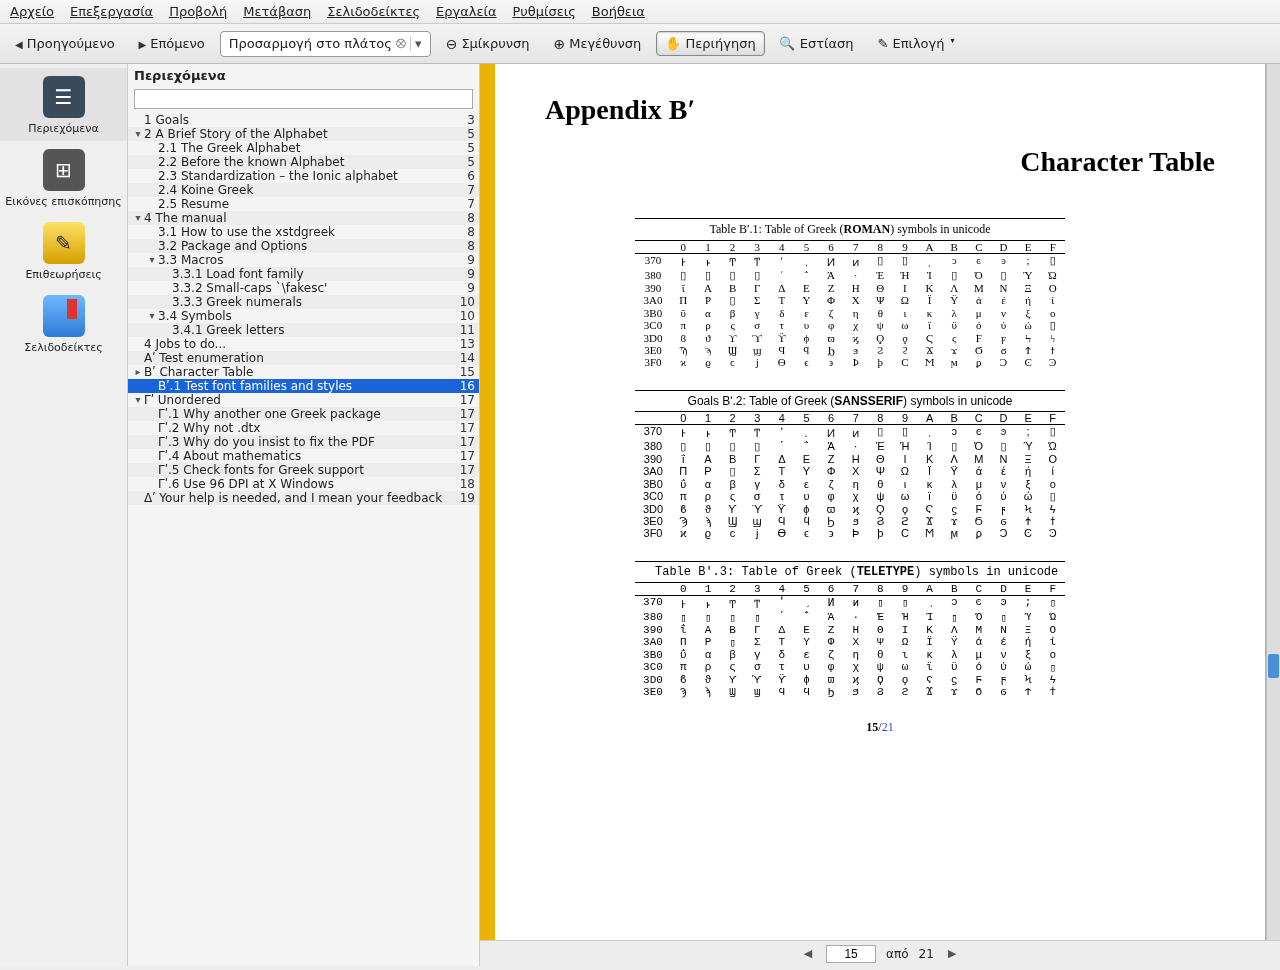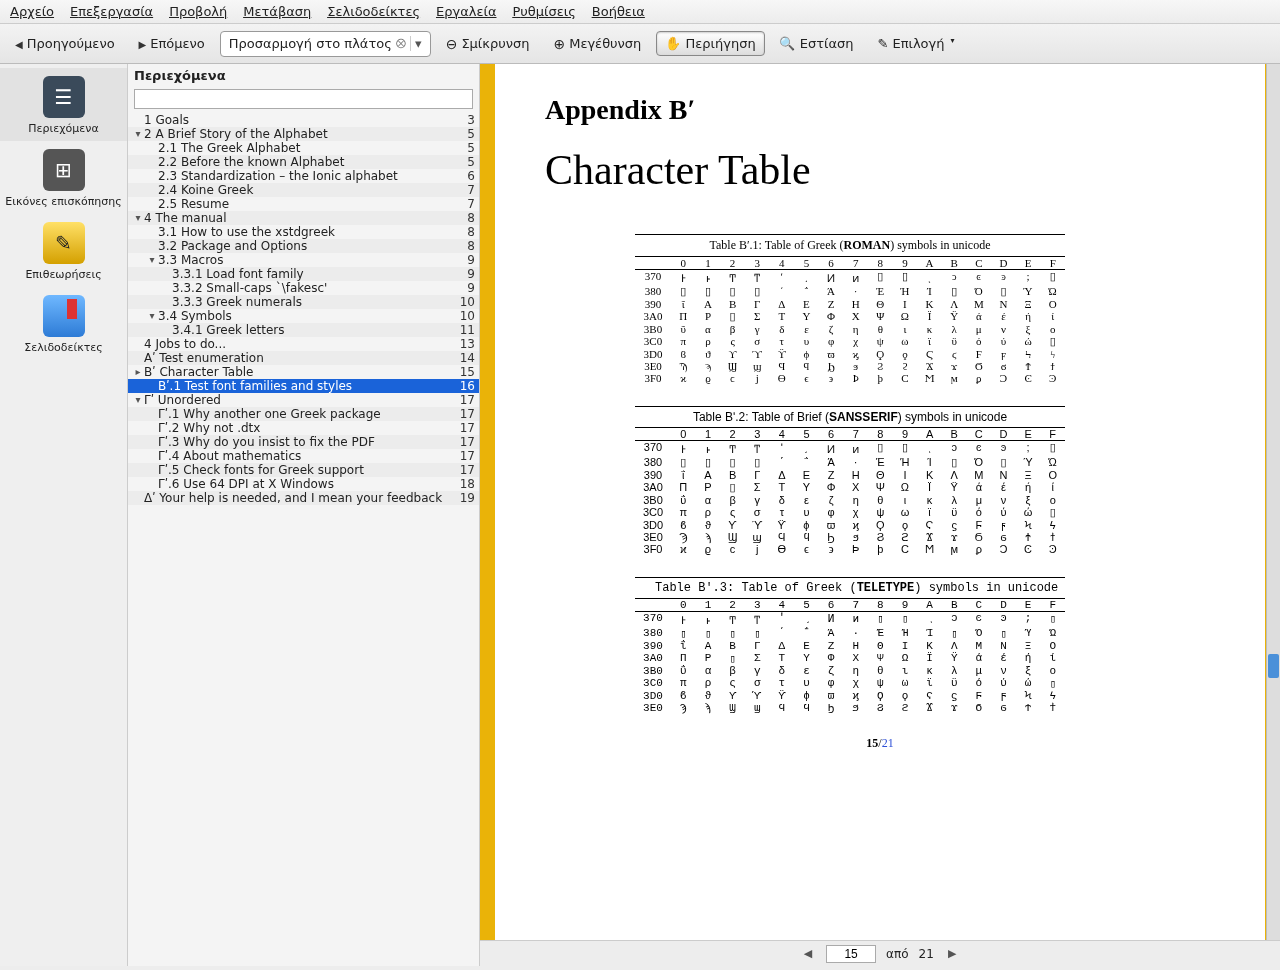--- a/index.html
+++ b/index.html
@@ -38,21 +38,21 @@
 .tree-row:nth-child(even){ background:#ececec; }
 .tree-row .exp { width: 12px; text-align: center; color: #555; font-size: 10px; }
 .tree-row .lbl { flex: 1; overflow: hidden; text-overflow: ellipsis; }
 .tree-row .pg { width: 24px; text-align: right; color: #333; }
 .tree-row.sel { background: #1a63d9; color: #fff; }
 .tree-row.sel .pg { color: #fff; }
 .docwrap { flex: 1; background: #808080; position: relative; display: flex; flex-direction: column; }
 .docscroll { flex: 1; overflow: auto; display: flex; justify-content: center; background: #eab308; }
 .page { background: #fff; width: 770px; min-height: 870px; margin: 0; padding: 30px 50px 10px 50px; position: relative; color: #000; }
 .page h1 { font-family: Georgia, serif; font-size: 28px; font-weight: bold; margin-bottom: 20px; }
-.page h2 { font-family: Georgia, serif; font-size: 42px; font-weight: normal; margin-bottom: 40px; }
+.page h2 { font-family: Georgia, serif; font-size: 28px; font-weight: bold; margin-bottom: 40px; text-align: right; }
 .gtable { width: 430px; margin-left: 90px; margin-bottom: 22px; font-size: 11px; }
 .gtable .cap { text-align: center; padding: 3px 0; border-top: 1px solid #000; font-family: Georgia, serif; font-size: 12px; }
 .gtable.sans .cap { font-family: Arial, sans-serif; }
 .gtable.mono .cap { font-family: "Courier New", monospace; text-align:left; padding-left:20px;}
 .gtable .hdr, .gtable .row { display: grid; grid-template-columns: 36px repeat(16, 1fr); text-align: center; }
 .gtable .hdr { border-top: 1px solid #000; border-bottom: 1px solid #000; font-family: inherit; }
 .gtable.roman { font-family: Georgia, serif; }
 .gtable.sans { font-family: Arial, sans-serif; }
 .gtable.mono { font-family: "Courier New", monospace; margin-top: 17px; }
 .gtable .row span:first-child { font-family: inherit; }
@@ -265,21 +265,21 @@
           <span class="lbl">Γʹ.4 About mathematics</span>
           <span class="pg">17</span>
         </div>
         <div class="tree-row">
           <span class="exp" style="margin-left: 14px;"></span>
           <span class="lbl">Γʹ.5 Check fonts for Greek support</span>
           <span class="pg">17</span>
         </div>
         <div class="tree-row">
           <span class="exp" style="margin-left: 14px;"></span>
-          <span class="lbl">Γʹ.6 Use 64 DPI at X Windows</span>
+          <span class="lbl">Γʹ.6 Use 96 DPI at X Windows</span>
           <span class="pg">18</span>
         </div>
         <div class="tree-row">
           <span class="exp" style="margin-left: 0px;"></span>
           <span class="lbl">Δʹ Your help is needed, and I mean your feedback</span>
           <span class="pg">19</span>
         </div>
       </div>
   </div>
 
@@ -479,21 +479,21 @@
                 <span>ϻ</span>
                 <span>ϼ</span>
                 <span>Ͻ</span>
                 <span>Ͼ</span>
                 <span>Ͽ</span>
               </div>
             </div>
         </div>
 
         <div class="gtable sans">
-          <div class="cap"><span>Table Bʹ.2: Table of Brief (</span><b>SANSSERIF</b><span>) symbols in unicode</span></div>
+          <div class="cap"><span>Goals Bʹ.2: Table of Greek (</span><b>SANSSERIF</b><span>) symbols in unicode</span></div>
           <div class="hdr">
               <span></span>
               <span>0</span>
               <span>1</span>
               <span>2</span>
               <span>3</span>
               <span>4</span>
               <span>5</span>
               <span>6</span>
               <span>7</span>

